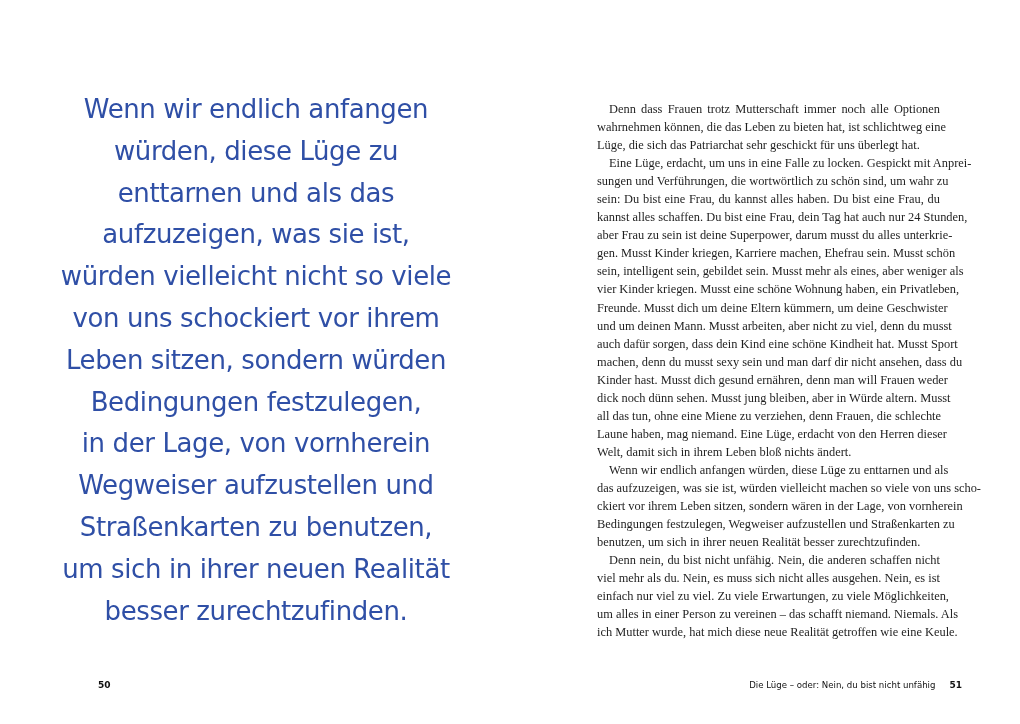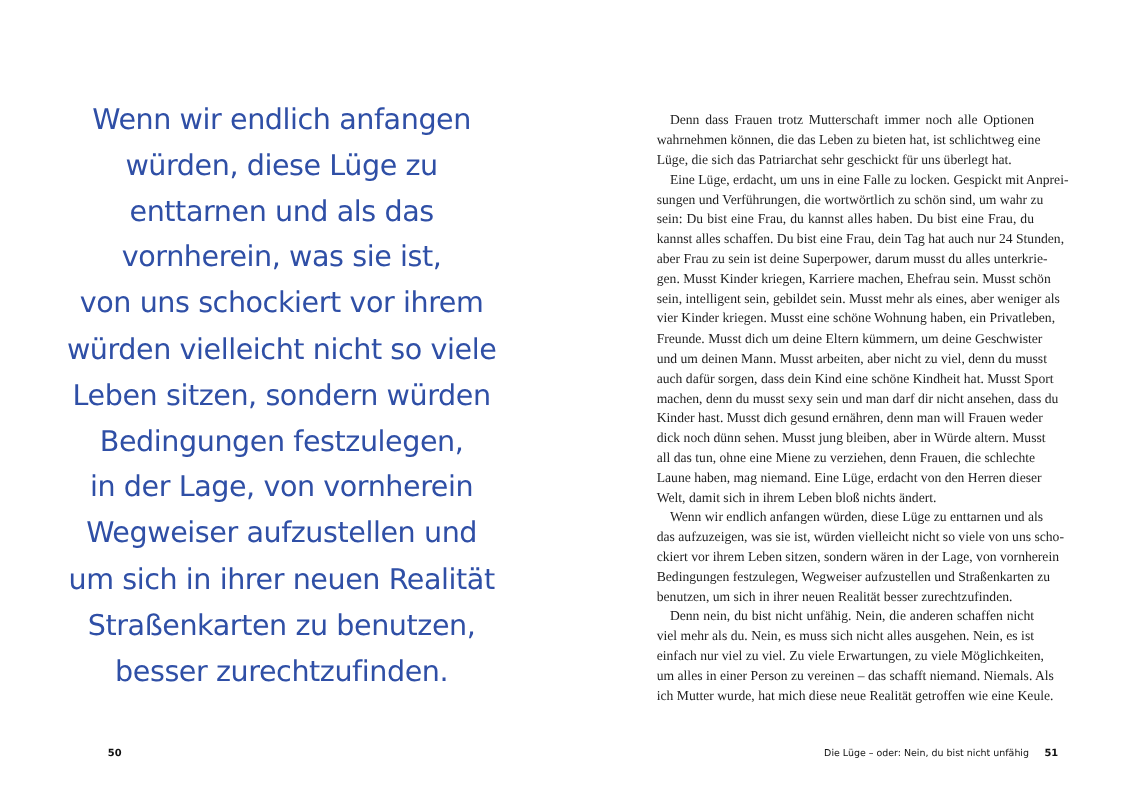--- a/index.html
+++ b/index.html
@@ -41,29 +41,29 @@
     .running-head { font-weight: normal; font-size: 8.6px; }
   </style>
 </head>
 <body>
 
 <div class="page page-left">
   <div class="pull-quote">
     <span class="ql">Wenn wir endlich anfangen</span>
     <span class="ql">würden, diese Lüge zu</span>
     <span class="ql">enttarnen und als das</span>
-    <span class="ql">vornherein, was sie ist,</span>
+    <span class="ql">aufzuzeigen, was sie ist,</span>
+    <span class="ql">würden vielleicht nicht so viele</span>
     <span class="ql">von uns schockiert vor ihrem</span>
-    <span class="ql">würden vielleicht nicht so viele</span>
     <span class="ql">Leben sitzen, sondern würden</span>
     <span class="ql">Bedingungen festzulegen,</span>
     <span class="ql">in der Lage, von vornherein</span>
     <span class="ql">Wegweiser aufzustellen und</span>
+    <span class="ql">Straßenkarten zu benutzen,</span>
     <span class="ql">um sich in ihrer neuen Realität</span>
-    <span class="ql">Straßenkarten zu benutzen,</span>
     <span class="ql">besser zurechtzufinden.</span>
   </div>
   <div class="folio folio-left">
     <span class="folio-num">50</span>
   </div>
 </div>
 
 <div class="page page-right">
   <div class="body-text">
     <span class="line indent">Denn dass Frauen trotz Mutterschaft immer noch alle Optionen</span>
@@ -80,21 +80,21 @@
     <span class="line">Freunde. Musst dich um deine Eltern kümmern, um deine Geschwister</span>
     <span class="line">und um deinen Mann. Musst arbeiten, aber nicht zu viel, denn du musst</span>
     <span class="line">auch dafür sorgen, dass dein Kind eine schöne Kindheit hat. Musst Sport</span>
     <span class="line">machen, denn du musst sexy sein und man darf dir nicht ansehen, dass du</span>
     <span class="line">Kinder hast. Musst dich gesund ernähren, denn man will Frauen weder</span>
     <span class="line">dick noch dünn sehen. Musst jung bleiben, aber in Würde altern. Musst</span>
     <span class="line">all das tun, ohne eine Miene zu verziehen, denn Frauen, die schlechte</span>
     <span class="line">Laune haben, mag niemand. Eine Lüge, erdacht von den Herren dieser</span>
     <span class="line last">Welt, damit sich in ihrem Leben bloß nichts ändert.</span>
     <span class="line indent">Wenn wir endlich anfangen würden, diese Lüge zu enttarnen und als</span>
-    <span class="line">das aufzuzeigen, was sie ist, würden vielleicht nicht so viele von uns scho-</span>
+    <span class="line">das aufzuzeigen, was sie ist, würden vielleicht machen so viele von uns scho-</span>
     <span class="line">ckiert vor ihrem Leben sitzen, sondern wären in der Lage, von vornherein</span>
     <span class="line">Bedingungen festzulegen, Wegweiser aufzustellen und Straßenkarten zu</span>
     <span class="line last">benutzen, um sich in ihrer neuen Realität besser zurechtzufinden.</span>
     <span class="line indent">Denn nein, du bist nicht unfähig. Nein, die anderen schaffen nicht</span>
     <span class="line">viel mehr als du. Nein, es muss sich nicht alles ausgehen. Nein, es ist</span>
     <span class="line">einfach nur viel zu viel. Zu viele Erwartungen, zu viele Möglichkeiten,</span>
     <span class="line">um alles in einer Person zu vereinen – das schafft niemand. Niemals. Als</span>
     <span class="line">ich Mutter wurde, hat mich diese neue Realität getroffen wie eine Keule.</span>
   </div>
   <div class="folio folio-right">

